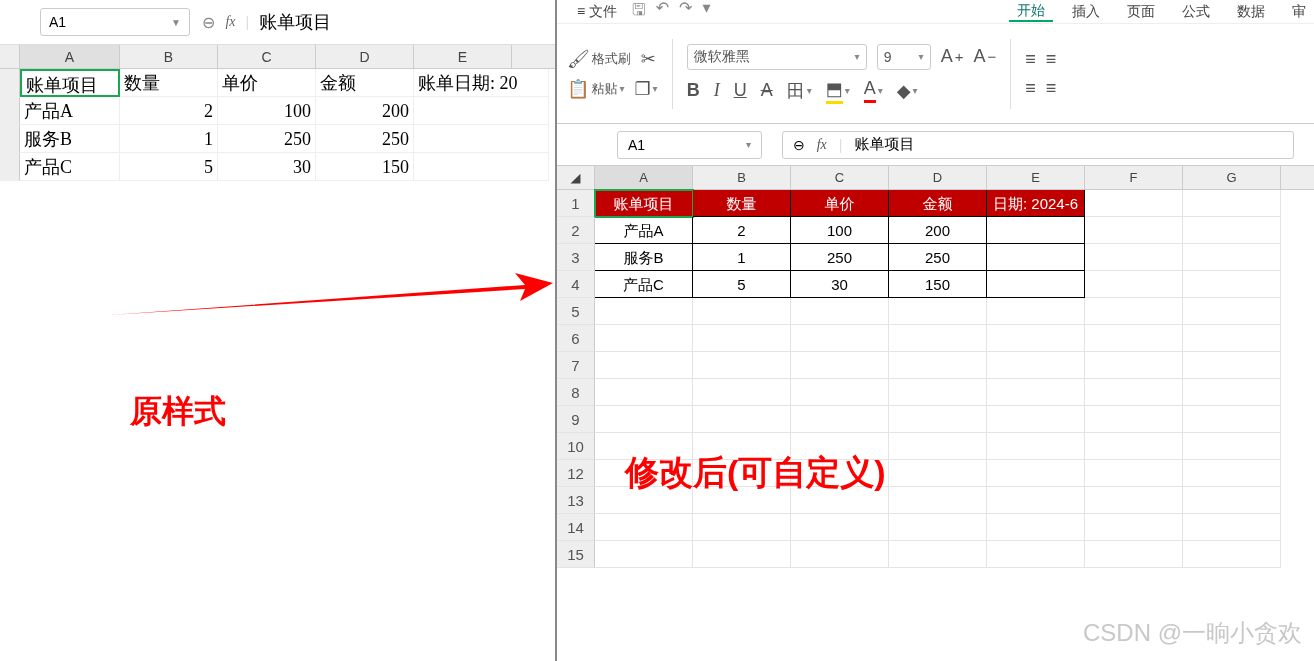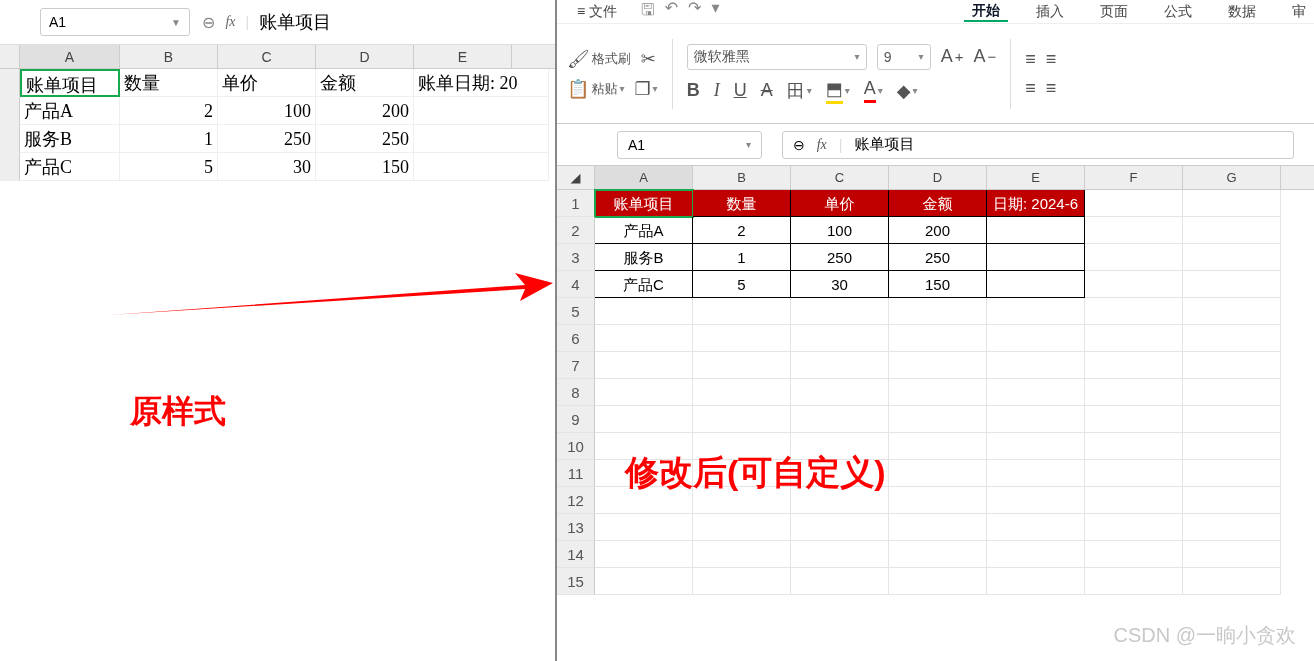--- a/index.html
+++ b/index.html
@@ -32,23 +32,23 @@
 .selcell { border: 2px solid #18a850 !important; }
 
 .caption-l { position: absolute; left: 130px; top: 390px; font-size: 32px; font-weight: bold; color: #ff0000; }
 
 
 .arrow { position: absolute; left: 105px; top: 255px; width: 450px; height: 80px; pointer-events: none; }
 .arrow svg { width: 100%; height: 100%; }
 
 
 .right-panel { position: absolute; left: 555px; top: 0; width: 759px; height: 661px; background: #fff; border-left: 2px solid #888; }
-.menubar-r { height: 24px; display: flex; align-items: center; padding-left: 20px; gap: 20px; font-size: 14px; color: #444; border-bottom: 1px solid #eee; overflow: hidden; }
+.menubar-r { height: 24px; display: flex; align-items: center; padding-left: 20px; gap: 11px; font-size: 14px; color: #444; border-bottom: 1px solid #eee; overflow: hidden; }
 .menubar-r .mitem { padding: 0 8px; }
-.menubar-r .mitem.active { color: #0f172a; font-weight: bold; border-bottom: 2px solid #0a6; }
+.menubar-r .mitem.active { color: #0f766e; font-weight: normal; border-bottom: 2px solid #0a6; }
 .menubar-r .qicons { display: flex; gap: 10px; margin-left: 4px; color: #888; font-size: 16px; }
 .menubar-r .spacer { flex: 1; }
 
 .ribbon { height: 100px; border-bottom: 1px solid #ccc; display: flex; align-items: center; padding: 4px 10px; gap: 14px; overflow: hidden; }
 .rgroup { display: flex; flex-direction: column; gap: 8px; font-size: 13px; color: #555; }
 .rgroup .row { display: flex; align-items: center; gap: 10px; }
 .rgroup .row > * { display: inline-flex; align-items: center; gap: 2px; }
 .rsep { width: 1px; height: 70px; background: #ddd; }
 .ico { font-size: 18px; color: #555; }
 .dd { color: #888; font-size: 10px; margin-left: 0px; }
@@ -73,21 +73,21 @@
 .drow-r { display: flex; height: 27px; }
 .drow-r > div { border-right: 1px solid #e4e4e4; border-bottom: 1px solid #e4e4e4; font-size: 15px; line-height: 27px; }
 .rh-r { width: 38px; background: #eee; text-align: center; font-size: 13px; color: #555; border-right: 1px solid #ccc !important; }
 .cr { width: 98px; text-align: center; padding: 0 4px; }
 .hdr-red { background: #c00000; color: #fff; border-right: 1px solid #000 !important; border-bottom: 1px solid #000 !important; font-size: 14px; overflow: hidden; white-space: nowrap; }
 .bordered { border-right: 1px solid #000 !important; border-bottom: 1px solid #000 !important; }
 .selcell-r { outline: 2px solid #18a850; outline-offset: -1px; }
 
 .caption-r { position: absolute; left: 625px; top: 450px; font-size: 34px; font-weight: bold; color: #ff0000; }
 
-.watermark { position: absolute; right: 18px; bottom: 12px; font-size: 20px; color: #c8c8c8; }
+.watermark { position: absolute; right: 12px; bottom: 12px; font-size: 24px; color: #c8c8c8; }
 </style>
 </head>
 <body>
 
 <div class="left-panel">
   <div class="left-top">
     <div class="namebox-l">
       <span>A1</span>
       <span class="chev">▼</span>
     </div>
@@ -360,30 +360,20 @@
           <div class="rh-r">10</div>
           <div class="cr"></div>
           <div class="cr"></div>
           <div class="cr"></div>
           <div class="cr"></div>
           <div class="cr"></div>
           <div class="cr"></div>
           <div class="cr"></div>
         </div>
         <div class="drow-r">
-          <div class="rh-r">11</div>
-          <div class="cr"></div>
-          <div class="cr"></div>
-          <div class="cr"></div>
-          <div class="cr"></div>
-          <div class="cr"></div>
-          <div class="cr"></div>
-          <div class="cr"></div>
-        </div>
-        <div class="drow-r">
           <div class="rh-r">12</div>
           <div class="cr"></div>
           <div class="cr"></div>
           <div class="cr"></div>
           <div class="cr"></div>
           <div class="cr"></div>
           <div class="cr"></div>
           <div class="cr"></div>
         </div>
         <div class="drow-r">

